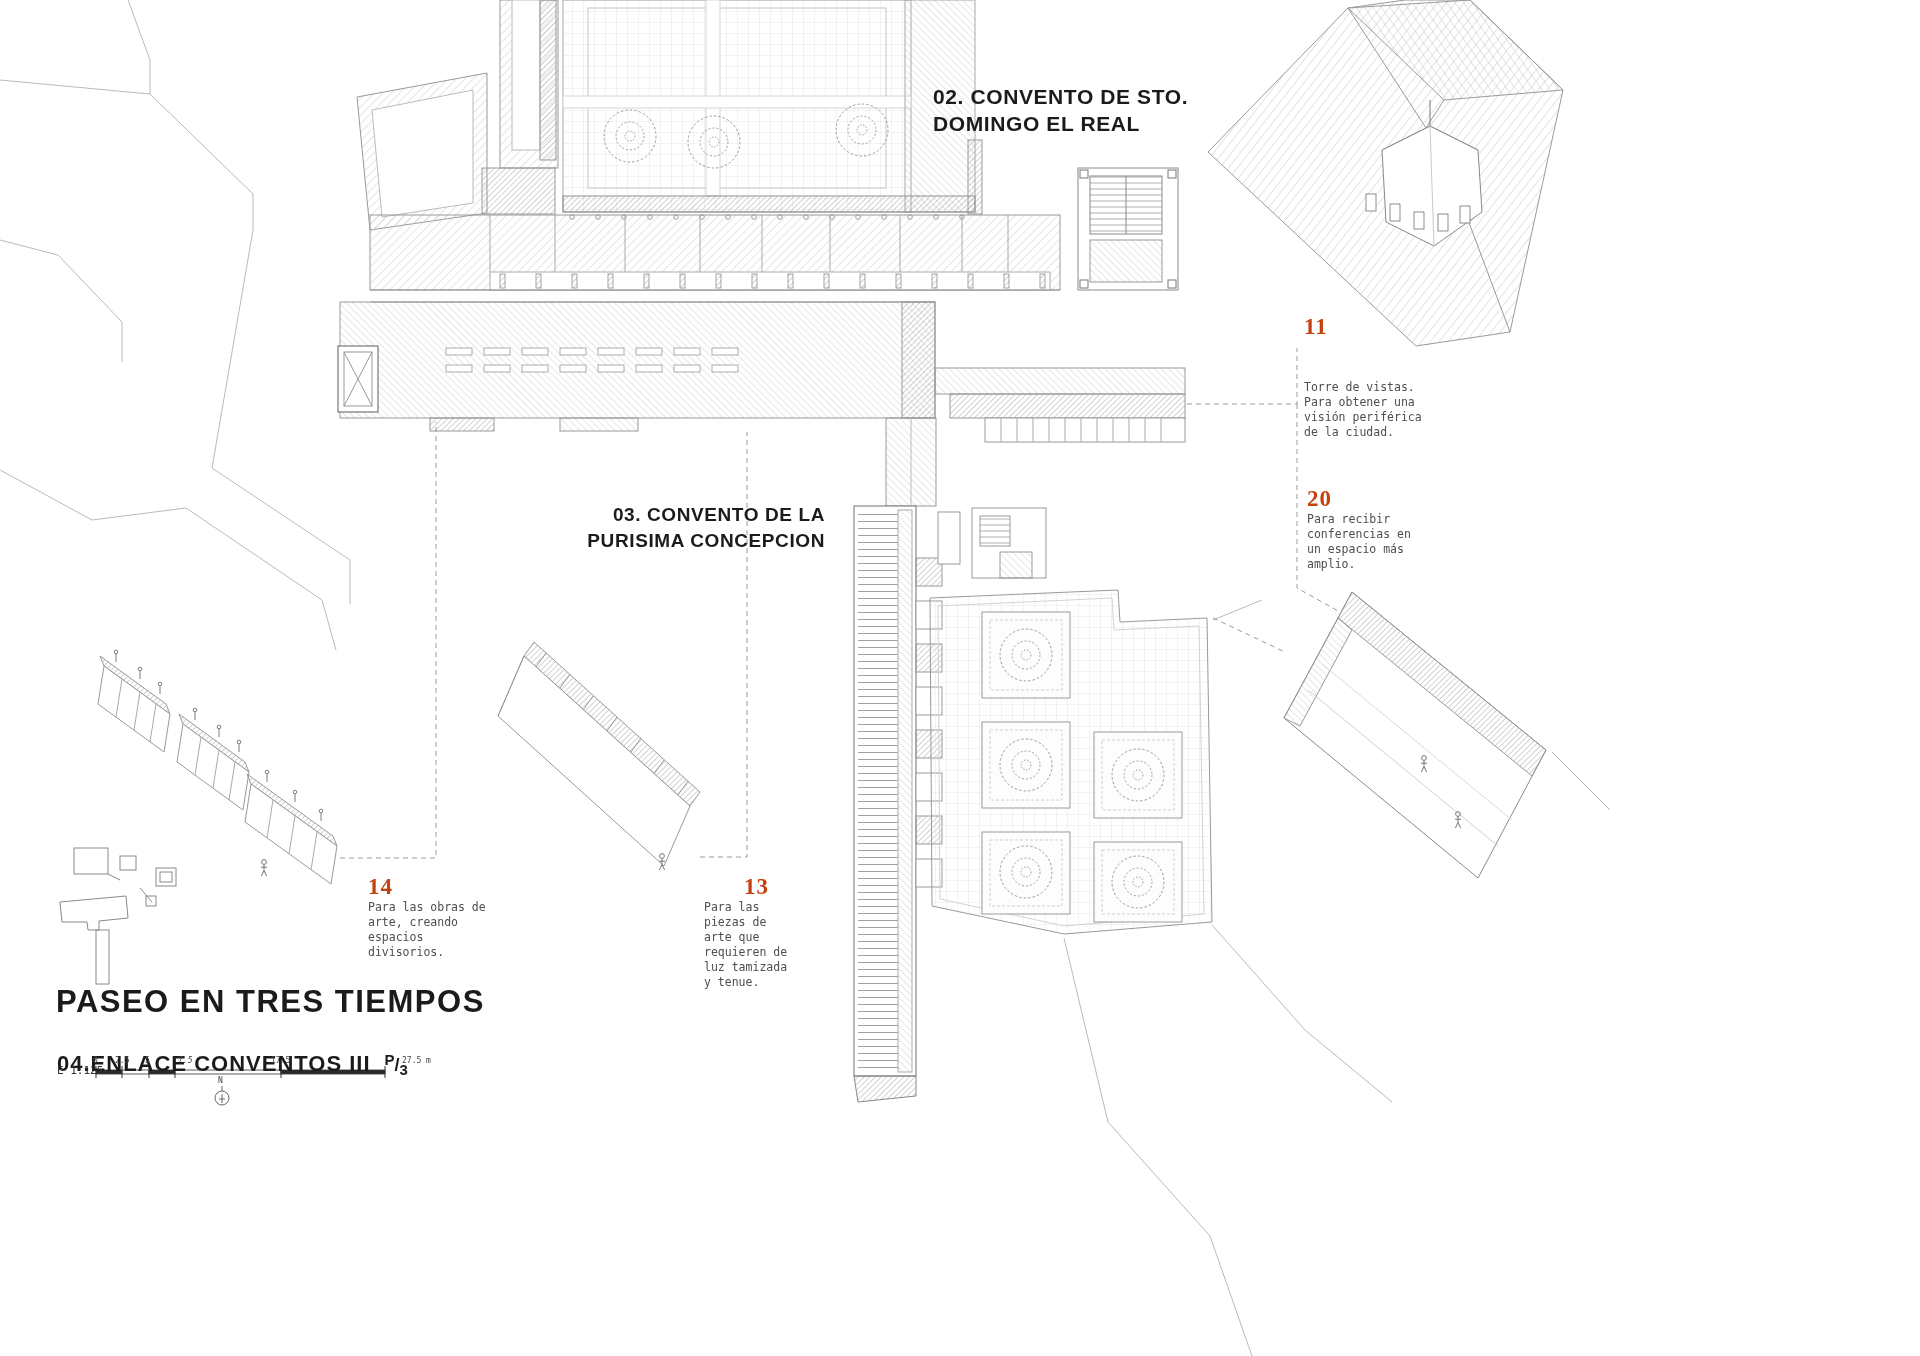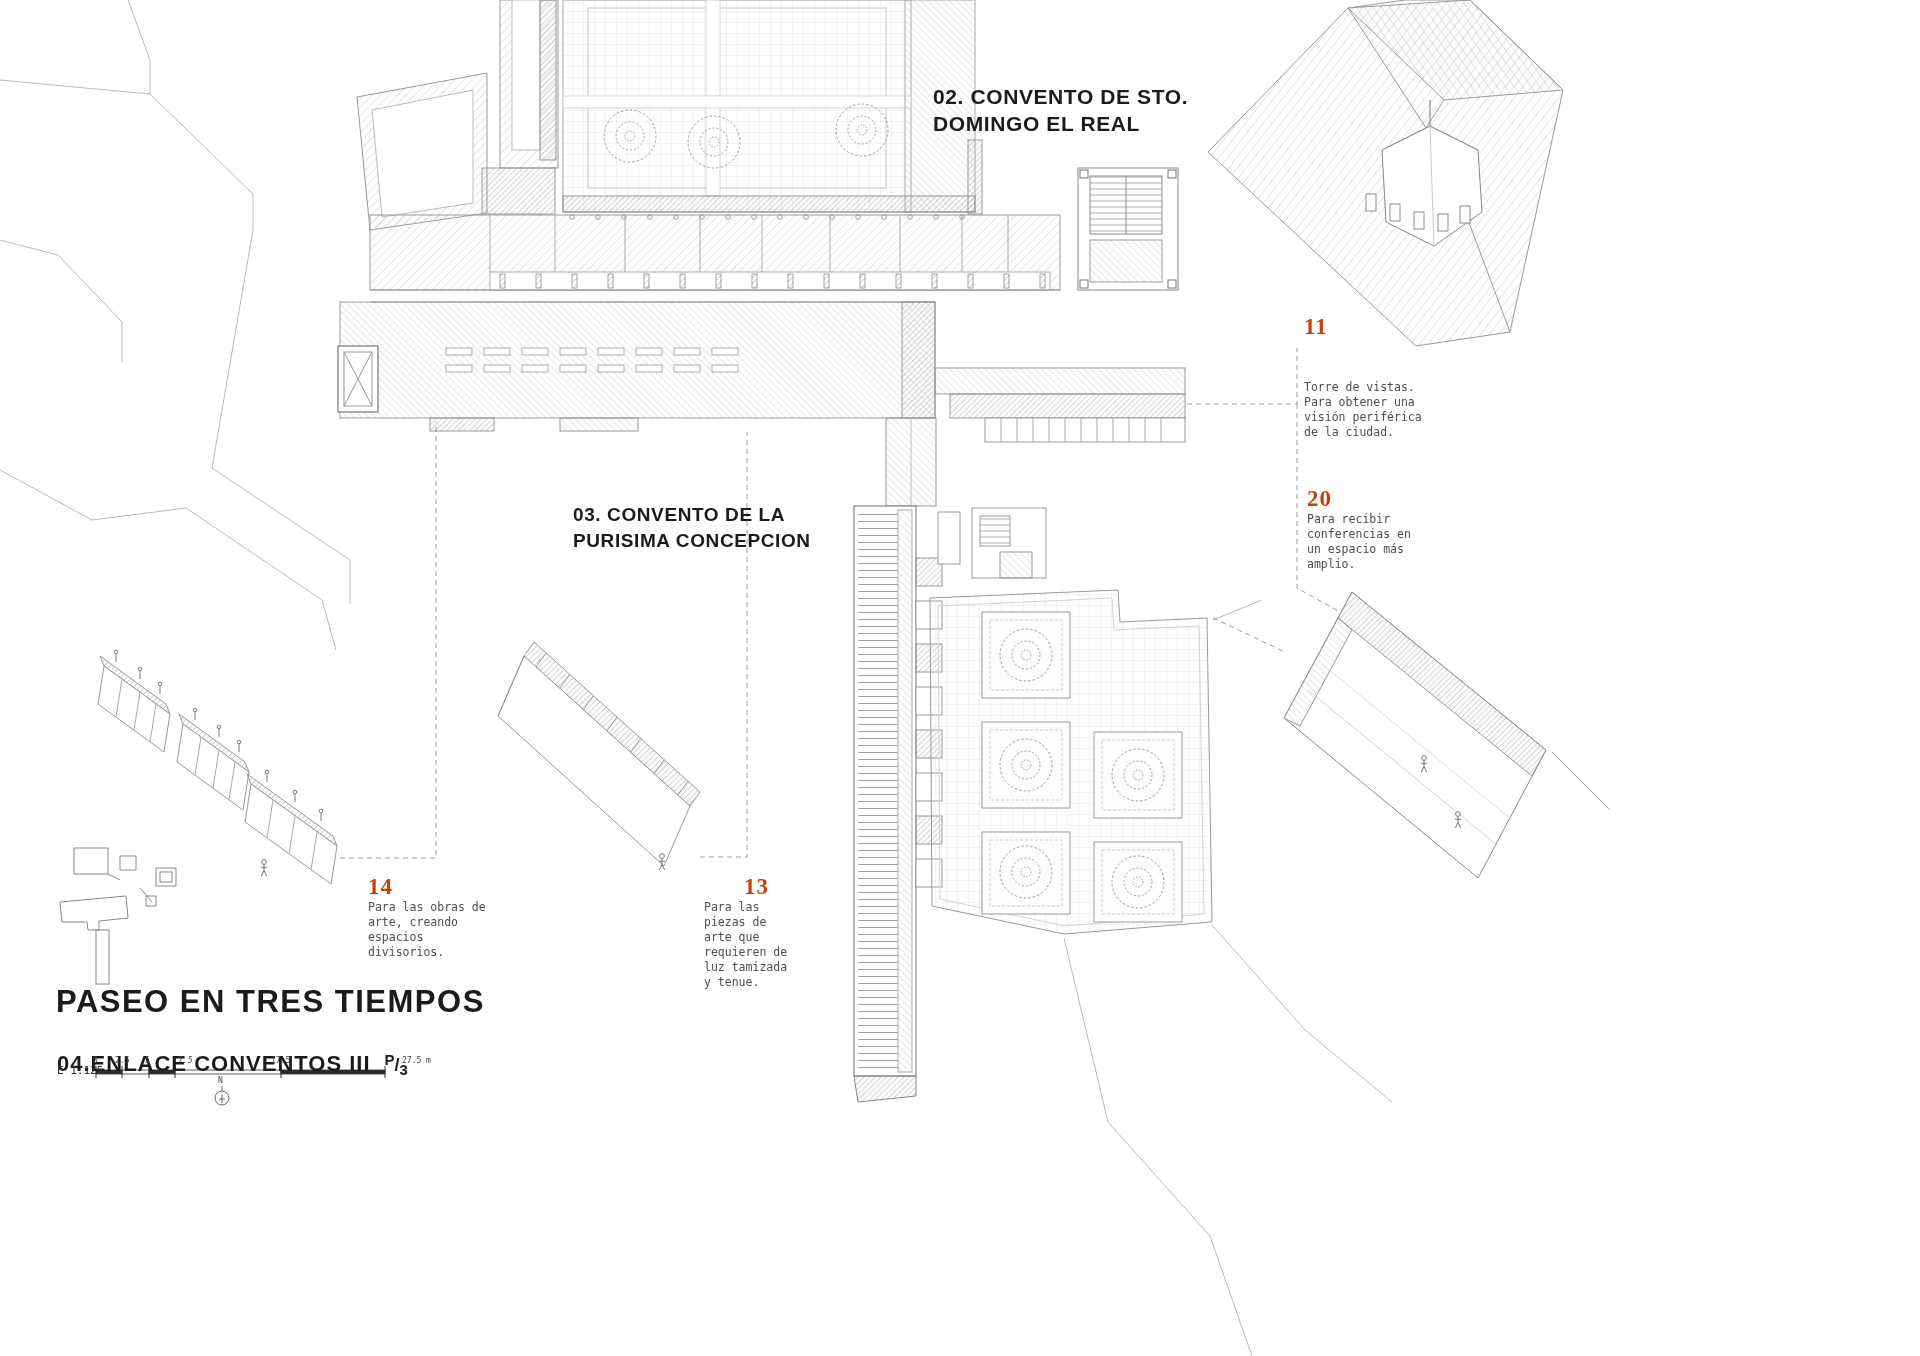--- a/index.html
+++ b/index.html
@@ -5,21 +5,21 @@
   * { margin:0; padding:0; box-sizing:border-box; }
   html,body { width:1920px; height:1356px; background:#ffffff; overflow:hidden; }
   body { position:relative; font-family:"DejaVu Sans Mono", monospace; color:#222; }
   .abs { position:absolute; }
   .stencil {
     font-family:"Liberation Sans", sans-serif;
     font-weight:900; color:#1b1b1b; letter-spacing:0.6px;
     white-space:pre-line; transform-origin:left top;
   }
   .label-02 { left:933px; top:83px; font-size:21px; line-height:27px; width:280px; }
-  .label-03 { left:573px; top:502px; font-size:19px; line-height:26px; width:252px; text-align:left; }
+  .label-03 { left:573px; top:502px; font-size:19px; line-height:26px; width:252px; text-align:right; }
   .note-num {
     font-family:Liberation Serif, serif; font-weight:900;
     font-size:23px; color:#c2410c; letter-spacing:1px;
   }
   .note-text {
     font-family:"DejaVu Sans Mono", monospace; font-size:11.5px;
     line-height:15px; color:#4e4e4e; white-space:pre-line;
   }
   .title-main { left:56px; top:984px; font-size:31px; letter-spacing:1.5px; }
   .title-sub  { left:57px; top:1025px; font-size:22px; letter-spacing:1px; }

